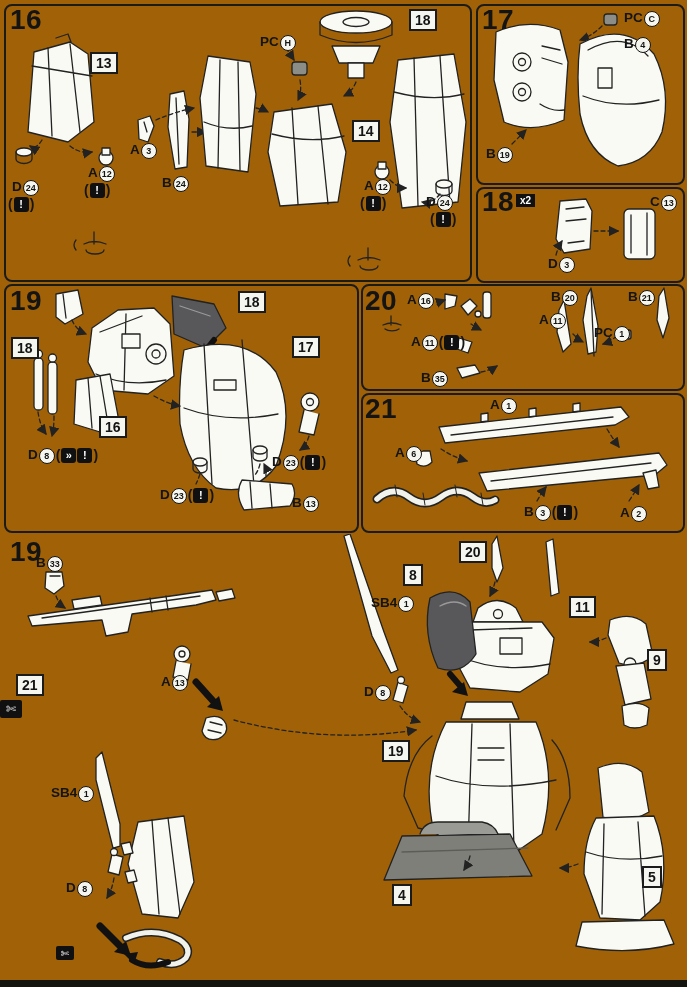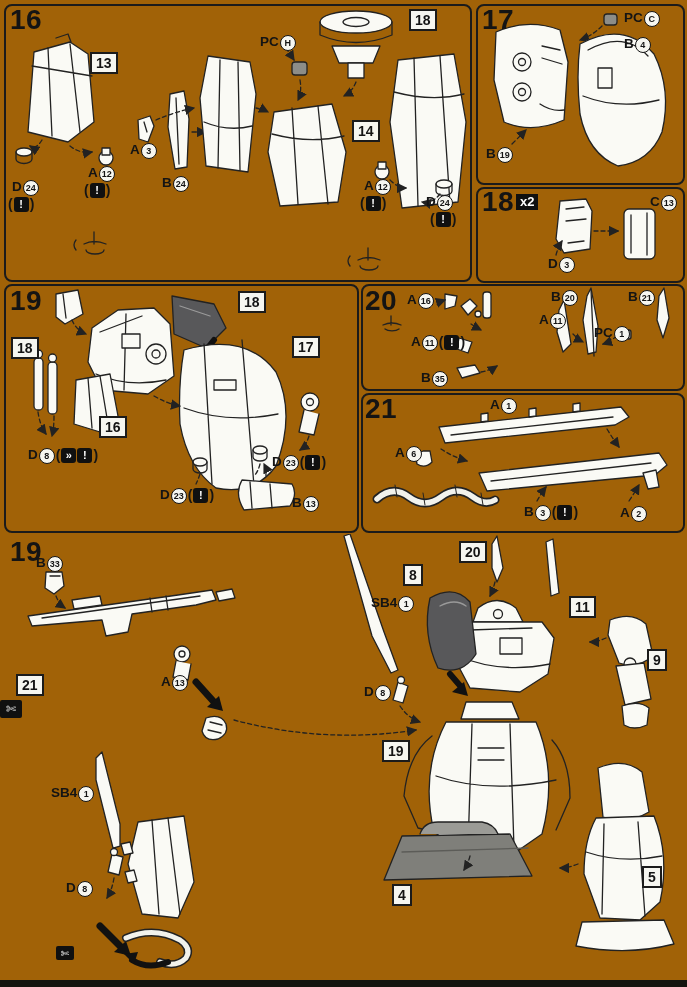--- a/index.html
+++ b/index.html
@@ -10,21 +10,21 @@
   .stepnum{position:absolute;font-size:28px;font-weight:bold;line-height:1;letter-spacing:.5px;}
   .ref{position:absolute;border:2px solid #1b1b1b;background:#f6f6f0;font-size:14px;font-weight:bold;
        line-height:16px;padding:1px 4px;z-index:5;}
   .callout{position:absolute;display:flex;align-items:flex-start;gap:1px;font-size:13.5px;font-weight:bold;
            white-space:nowrap;line-height:1;z-index:5;}
   .circ{display:inline-flex;align-items:center;justify-content:center;width:14px;height:14px;
         border:1.3px solid #141414;border-radius:50%;font-size:9px;font-weight:bold;background:#f6f6f0;}
   .warn,.press{display:inline-flex;align-items:center;justify-content:center;width:15px;height:15px;
         border-radius:3px;background:#101010;color:#fff;font-size:11px;font-weight:bold;}
   .paren{font-size:14px;}
-  .x2tag{position:absolute;background:#101010;color:#fff;font-size:13px;font-weight:bold;
+  .x2tag{position:absolute;background:#101010;color:#fff;font-size:10px;font-weight:bold;
          padding:1px 4px;line-height:1.1;z-index:5;}
   .mark{position:absolute;display:flex;align-items:center;justify-content:center;background:#101010;
         color:#fff;border-radius:2px;z-index:6;}
   .bottombar{position:absolute;left:0;right:0;bottom:0;height:7px;background:#14140f;}
 </style>
 </head>
 <body>
 
 <div class="page">
 

